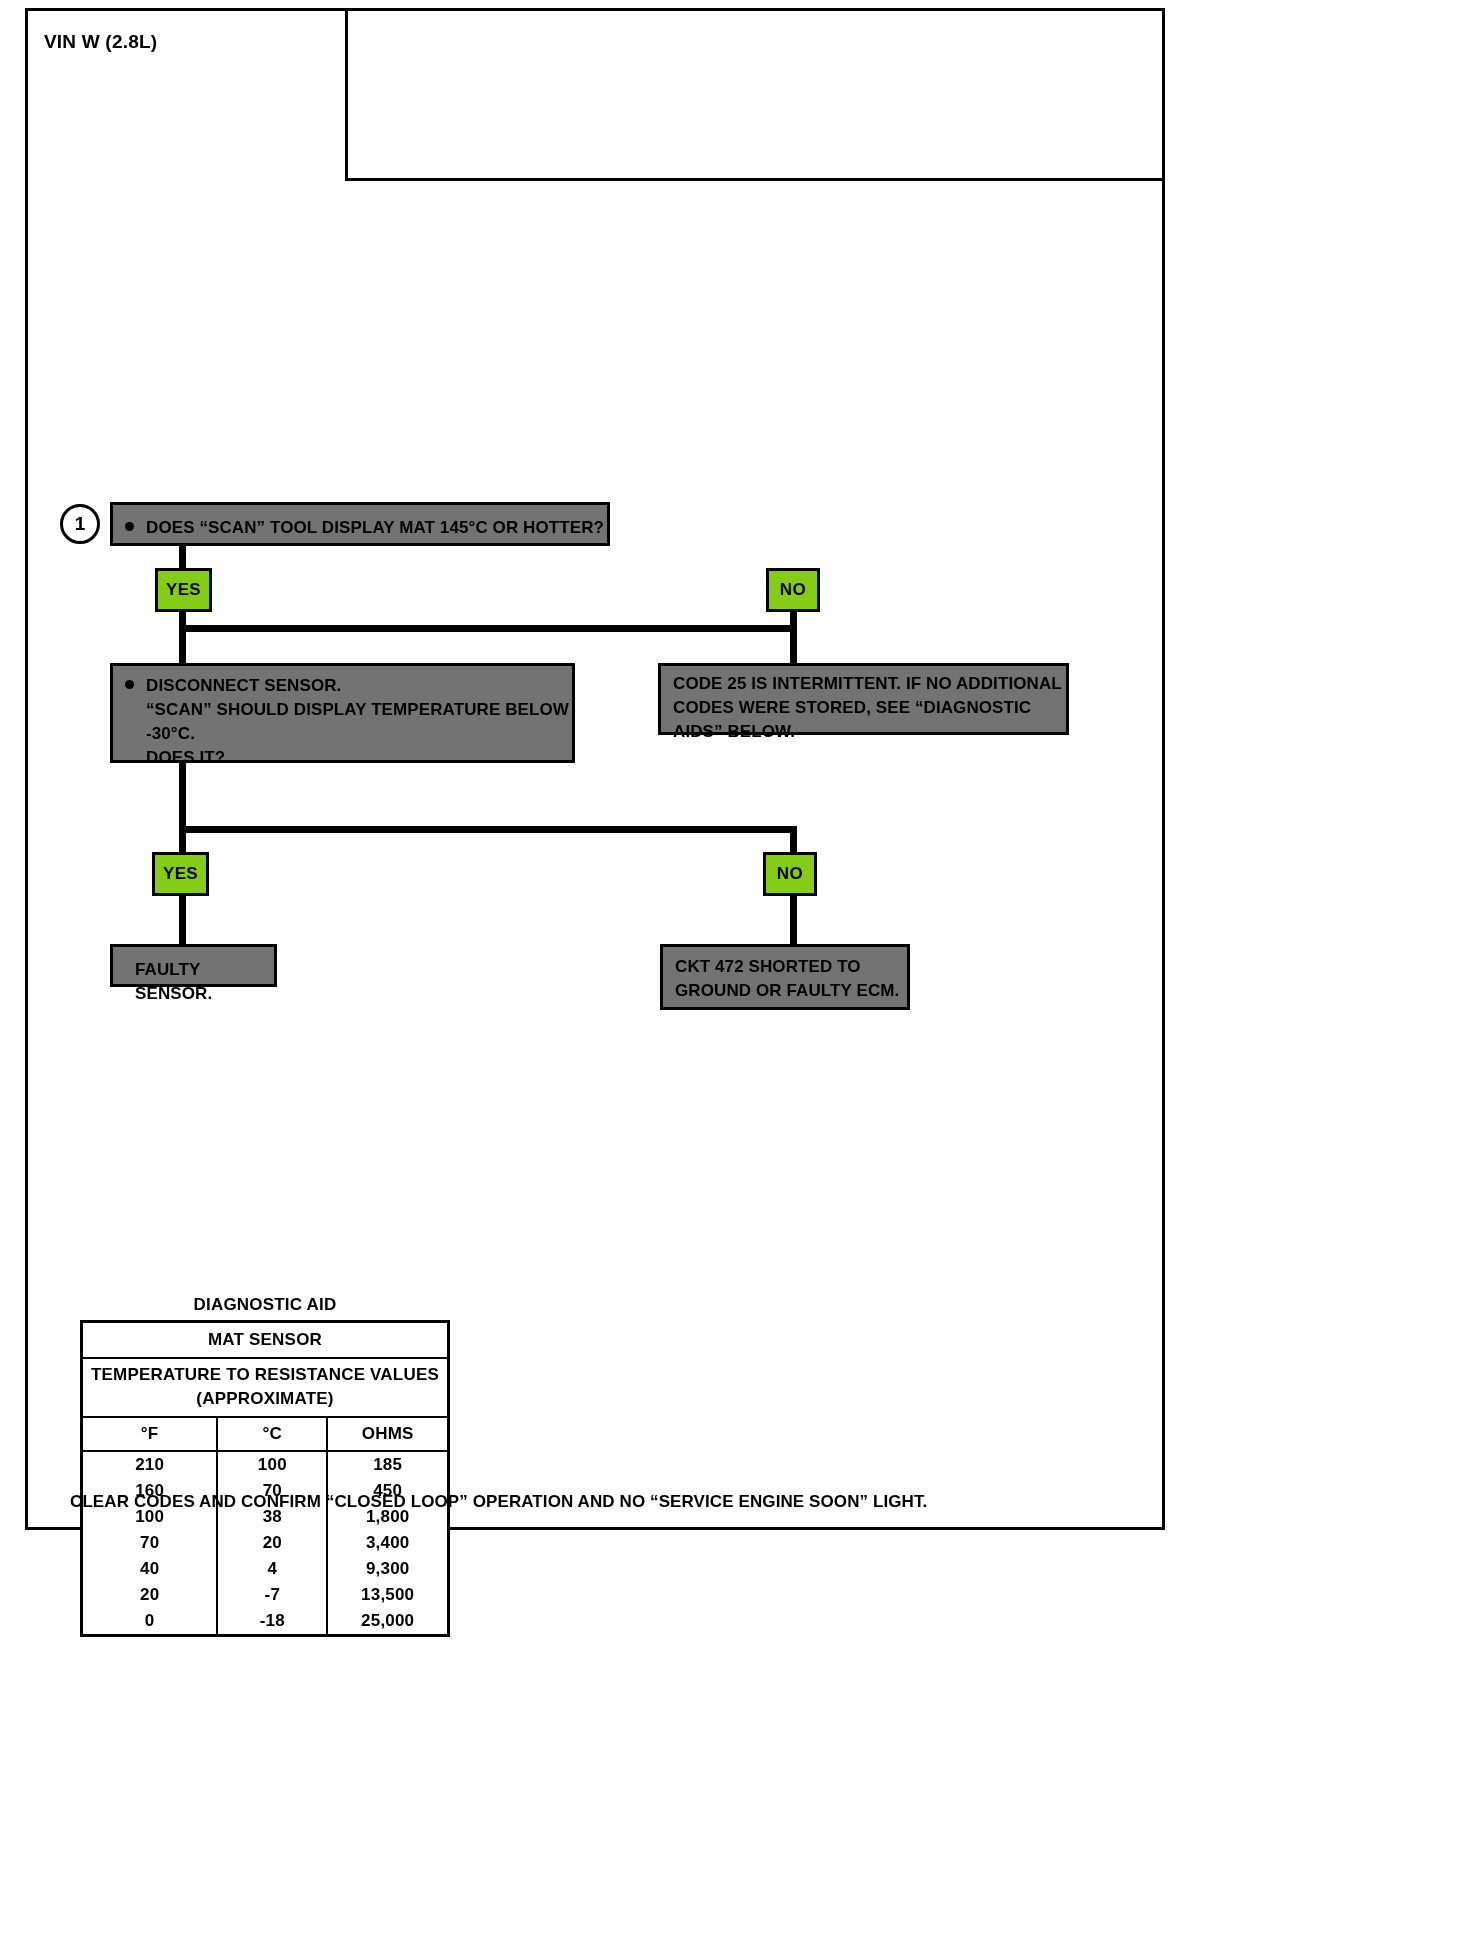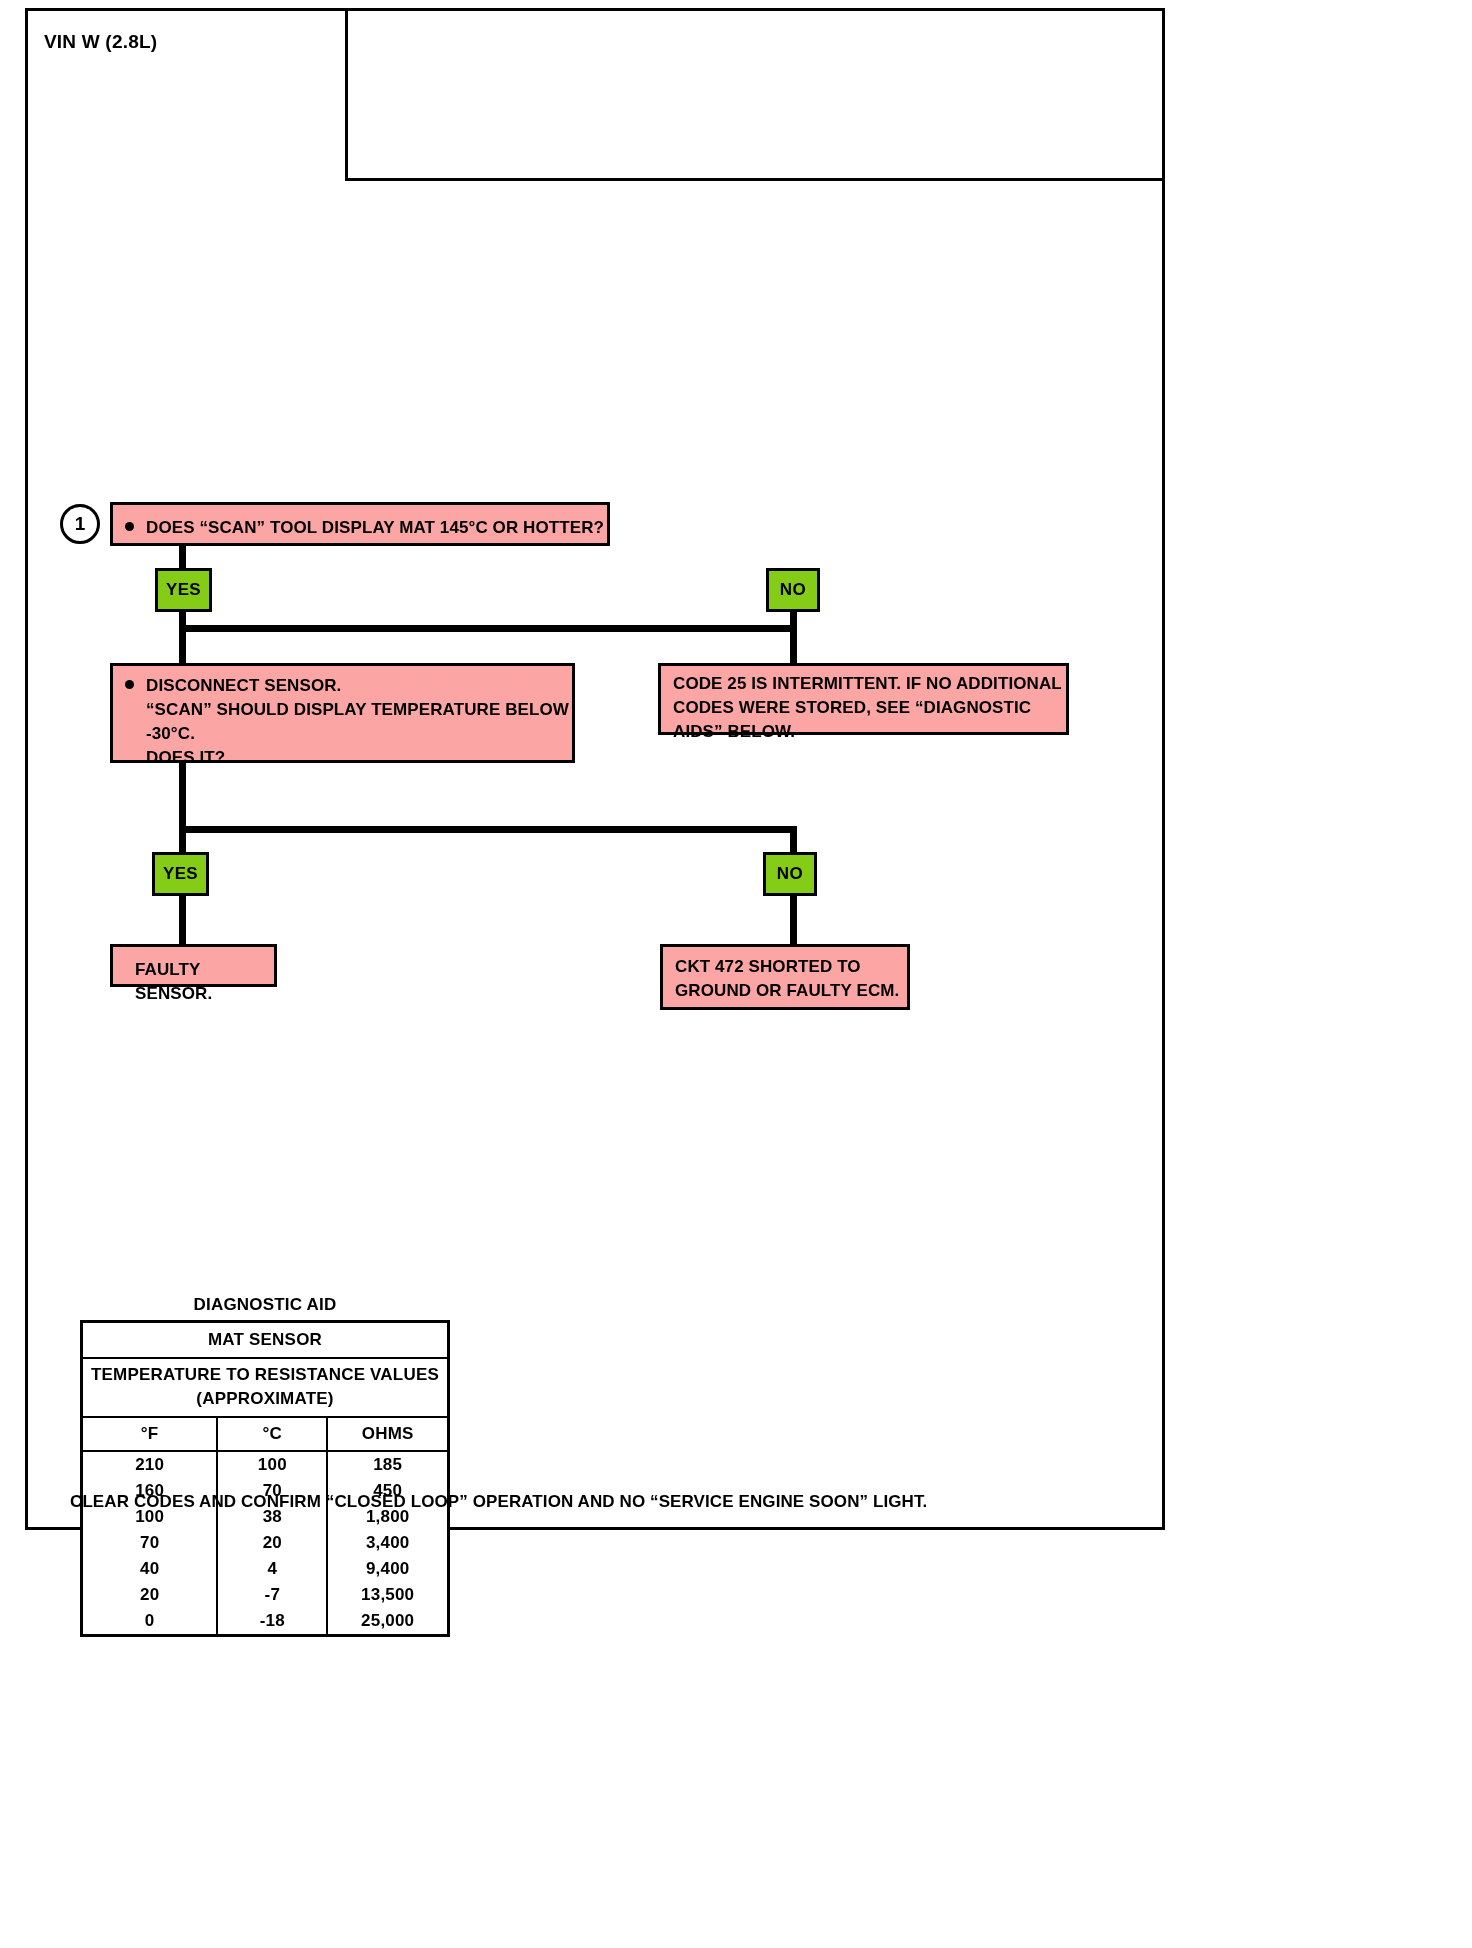--- a/index.html
+++ b/index.html
@@ -90,21 +90,21 @@
     font-weight: bold;
     letter-spacing: 0px;
     line-height: 1.3;
     margin-top: 4px;
   }
 
   
   .node {
     position: absolute;
     border: 3px solid #000;
-    background: #fca5a5;
+    background: #737373;
     box-sizing: border-box;
     color: #000;
   }
   .node-text {
     font-size: 17px;
     font-weight: bold;
     letter-spacing: 0.1px;
     line-height: 1.42;
     white-space: pre-line;
   }
@@ -323,21 +323,21 @@
         <td class="cO">1,800</td>
       </tr>
       <tr class="datarow">
         <td class="cF">70</td>
         <td class="cC">20</td>
         <td class="cO">3,400</td>
       </tr>
       <tr class="datarow">
         <td class="cF">40</td>
         <td class="cC">4</td>
-        <td class="cO">9,400</td>
+        <td class="cO">9,300</td>
       </tr>
       <tr class="datarow">
         <td class="cF">20</td>
         <td class="cC">-7</td>
         <td class="cO">13,500</td>
       </tr>
       <tr class="datarow">
         <td class="cF">0</td>
         <td class="cC">-18</td>
         <td class="cO">25,000</td>

